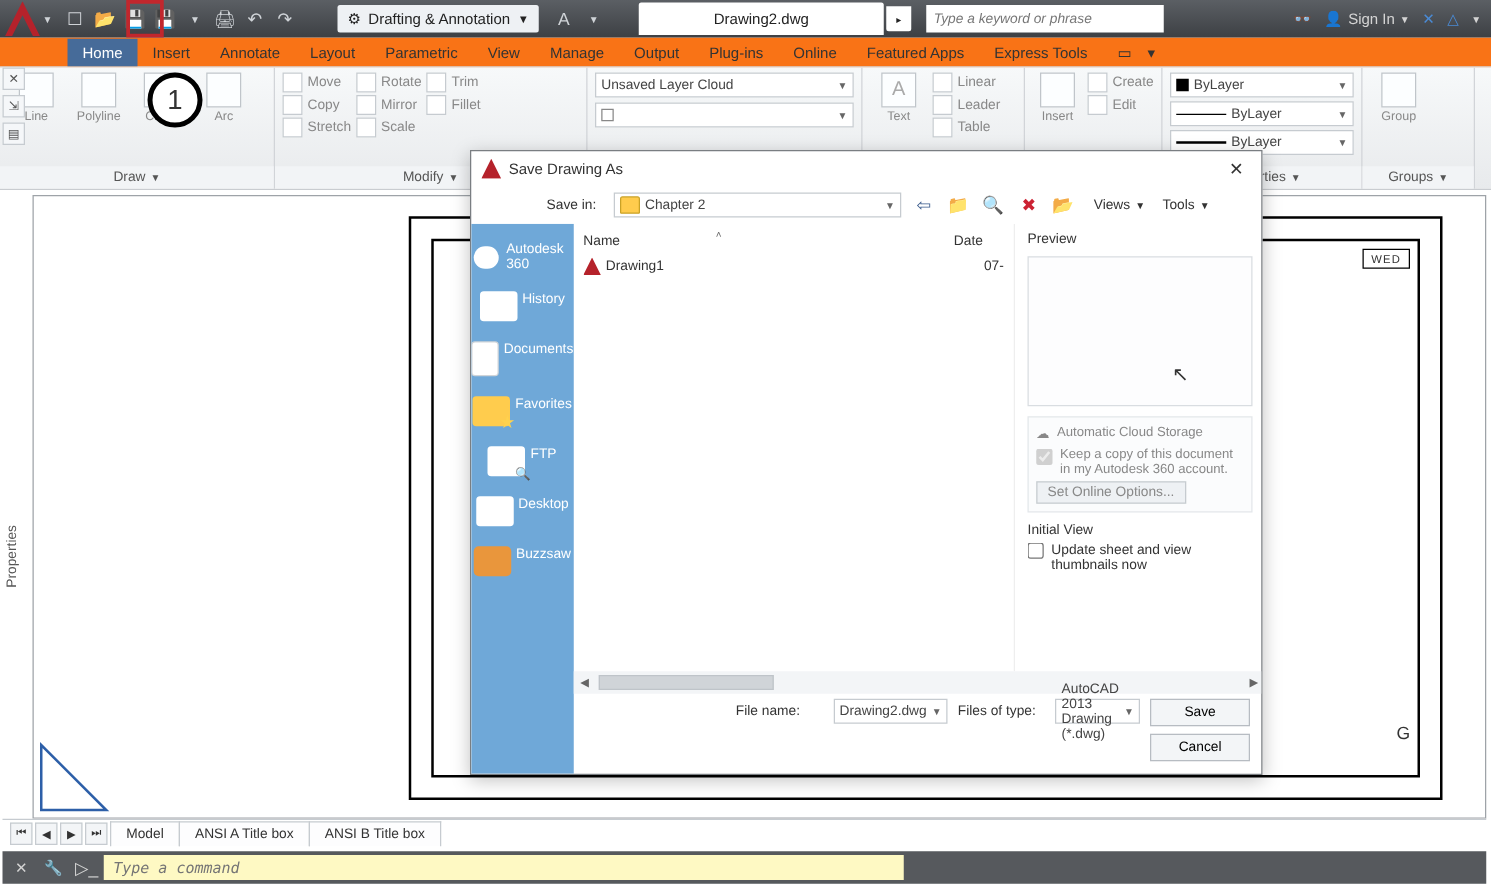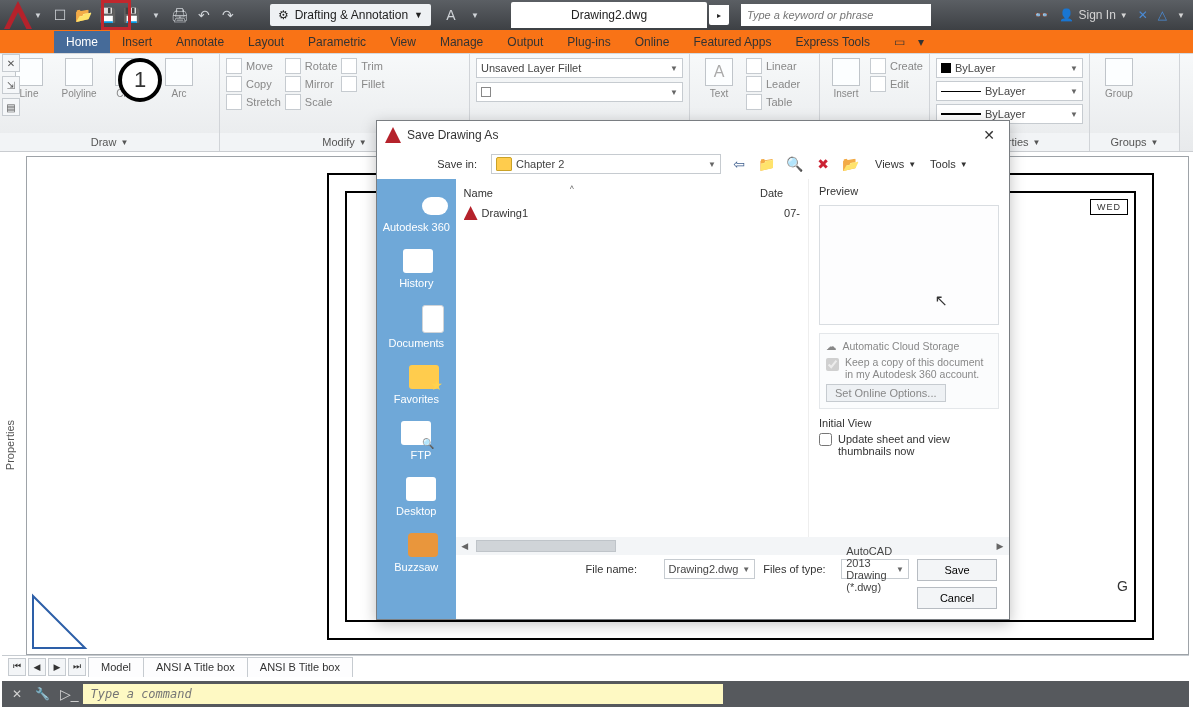--- a/index.html
+++ b/index.html
@@ -75,21 +75,21 @@
   .dlg-toolbar{ height:30px; display:flex; align-items:center; padding:0 10px; gap:8px; font-size:12px; color:#333;}
   .dlg-toolbar .lbl{ width:90px; text-align:right; margin-right:6px; font-size:11px;}
   .dlg-toolbar .save-in{ flex:0 0 230px; }
   .dlg-toolbar .folder-ico{ width:16px;height:14px;background:#ffcc4d;border:1px solid #caa227;border-radius:2px 2px 1px 1px;}
   .dlg-toolbar .tbtn{ width:20px;height:20px;display:flex;align-items:center;justify-content:center;cursor:pointer;color:#3a5b8c;font-size:14px;}
   .dlg-toolbar .menu{ font-size:11px; cursor:pointer; display:flex; align-items:center; gap:4px; margin-left:6px;}
   .dlg-toolbar .menu .dd{font-size:8px;}
 
   .dlg-body{ flex:1; display:flex; overflow:hidden;}
   .places{ width:118px; background:#6fa8d8; display:flex; flex-direction:column; align-items:center; padding:10px 0; gap:8px; color:#fff; font-size:11px;}
-  .place{ display:flex; flex-direction:column; align-items:flex-end; gap:4px; cursor:pointer; padding:4px 0;}
+  .place{ display:flex; flex-direction:row; align-items:flex-start; gap:4px; cursor:pointer; padding:4px 0;}
   .place .pico{ width:30px;height:24px; background:#fff; border-radius:3px; position:relative;}
   .place .pico.cloud{ background:transparent;}
   .place .pico.cloud::before{ content:""; position:absolute; inset:4px 2px 2px 2px; background:#fff; border-radius:12px;}
   .place .pico.doc{ background:#fff; width:22px; height:28px; border:1px solid #d0d4d8;}
   .place .pico.fav::after{ content:"★"; position:absolute; right:-4px; bottom:-4px; color:#ffd24d; font-size:14px;}
   .place .pico.ftp::after{ content:"🔍"; position:absolute; right:-4px; bottom:-4px; font-size:10px;}
   .place .pico.buzz{ background:#e9963c; border-radius:4px;}
 
   .file-area{ flex:1; display:flex; flex-direction:column; position:relative;}
   .file-list{ flex:1; border-right:1px solid #eee; position:relative; padding:4px 8px; overflow:hidden;}
@@ -255,21 +255,21 @@
       </div>
     </div>
     <div class="panel-title">
         <span>Modify</span>
         <span style="font-size:8px">▼</span>
       </div>
   </div>
   <div class="panel" style="width:220px">
     <div class="panel-body" style="flex-direction:column; align-items:stretch; gap:4px;">
       <div class="combo">
-          <span>Unsaved Layer Fillet</span>
+          <span>Unsaved Layer Cloud</span>
           <span class="dd">▼</span>
         </div>
       <div class="combo">
           <span style="width:10px;height:10px;background:#fff;border:1px solid #888"></span>
           <span class="dd">▼</span>
         </div>
     </div>
     <div class="panel-title">
         <span>Layers</span>
       </div>

